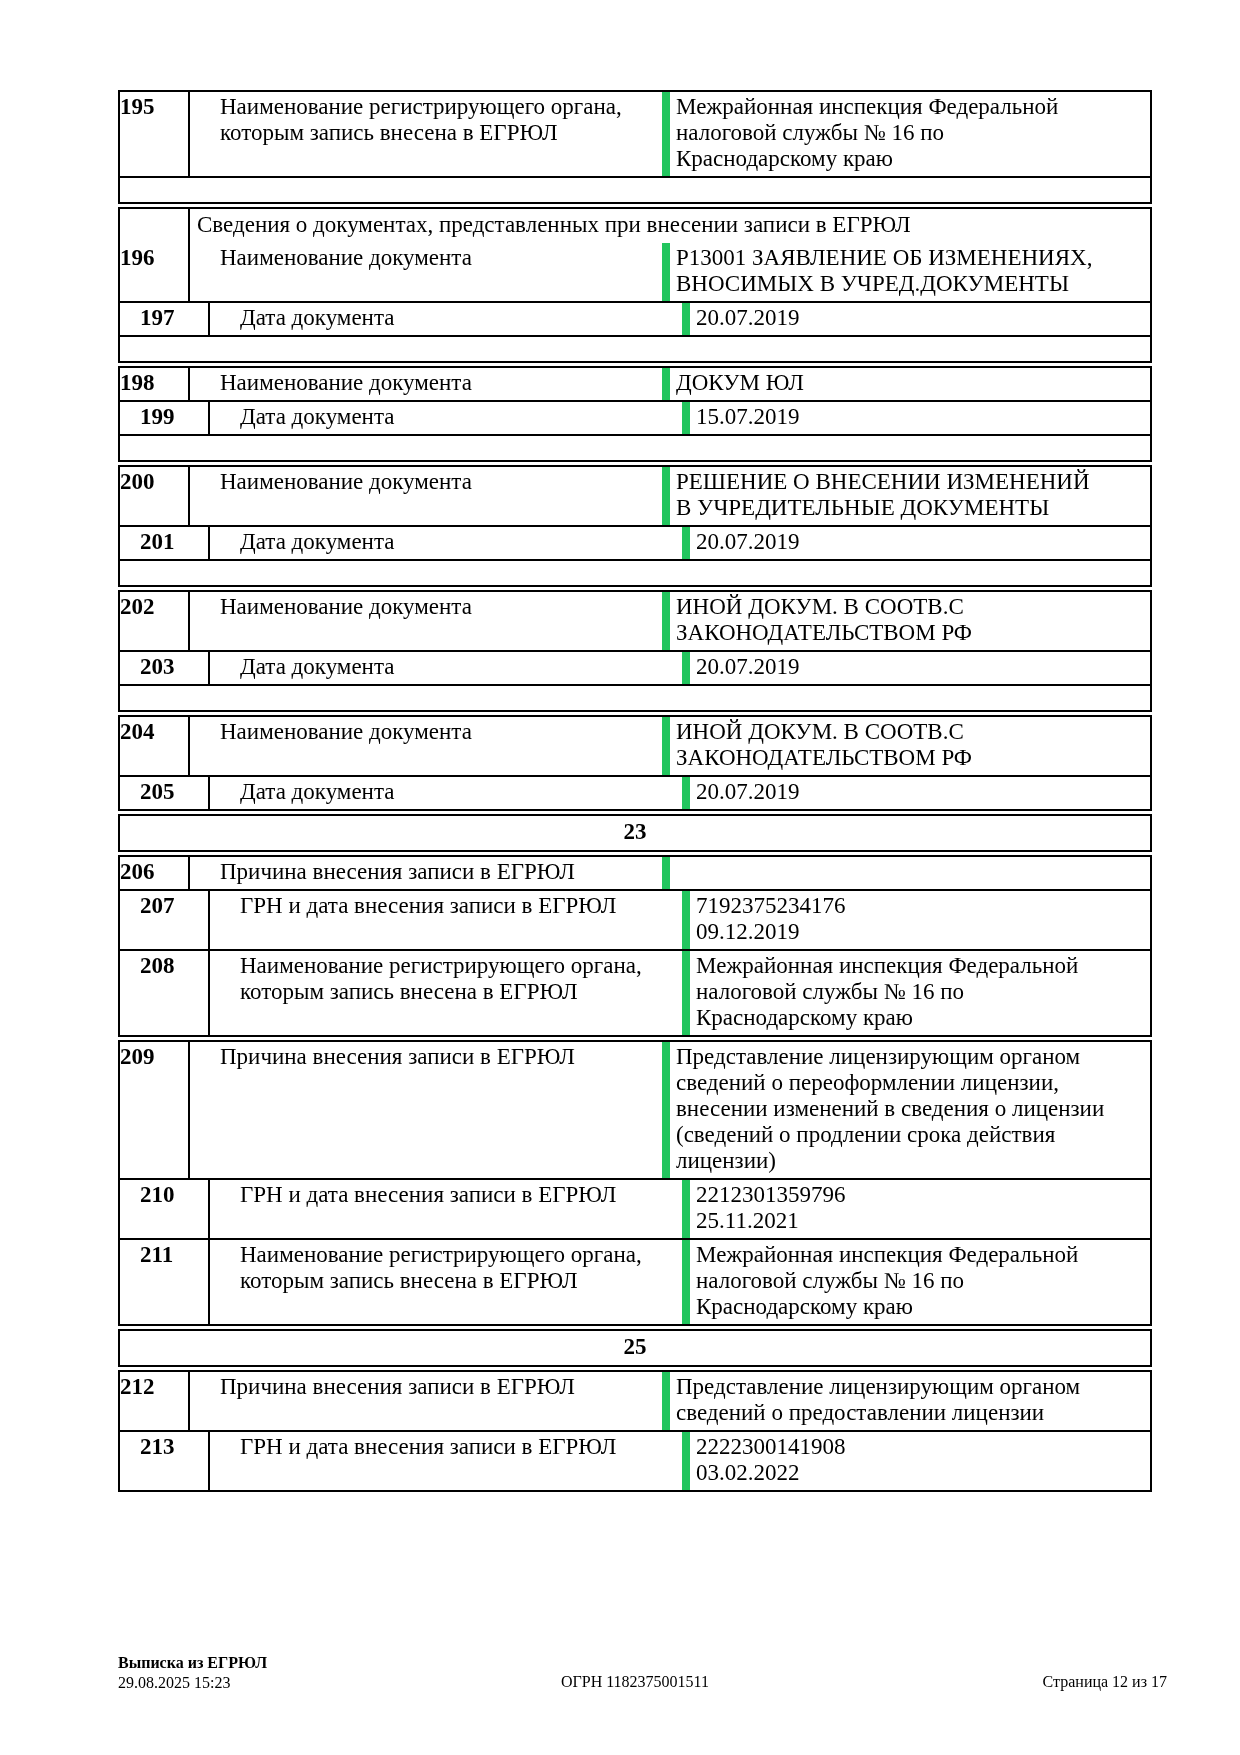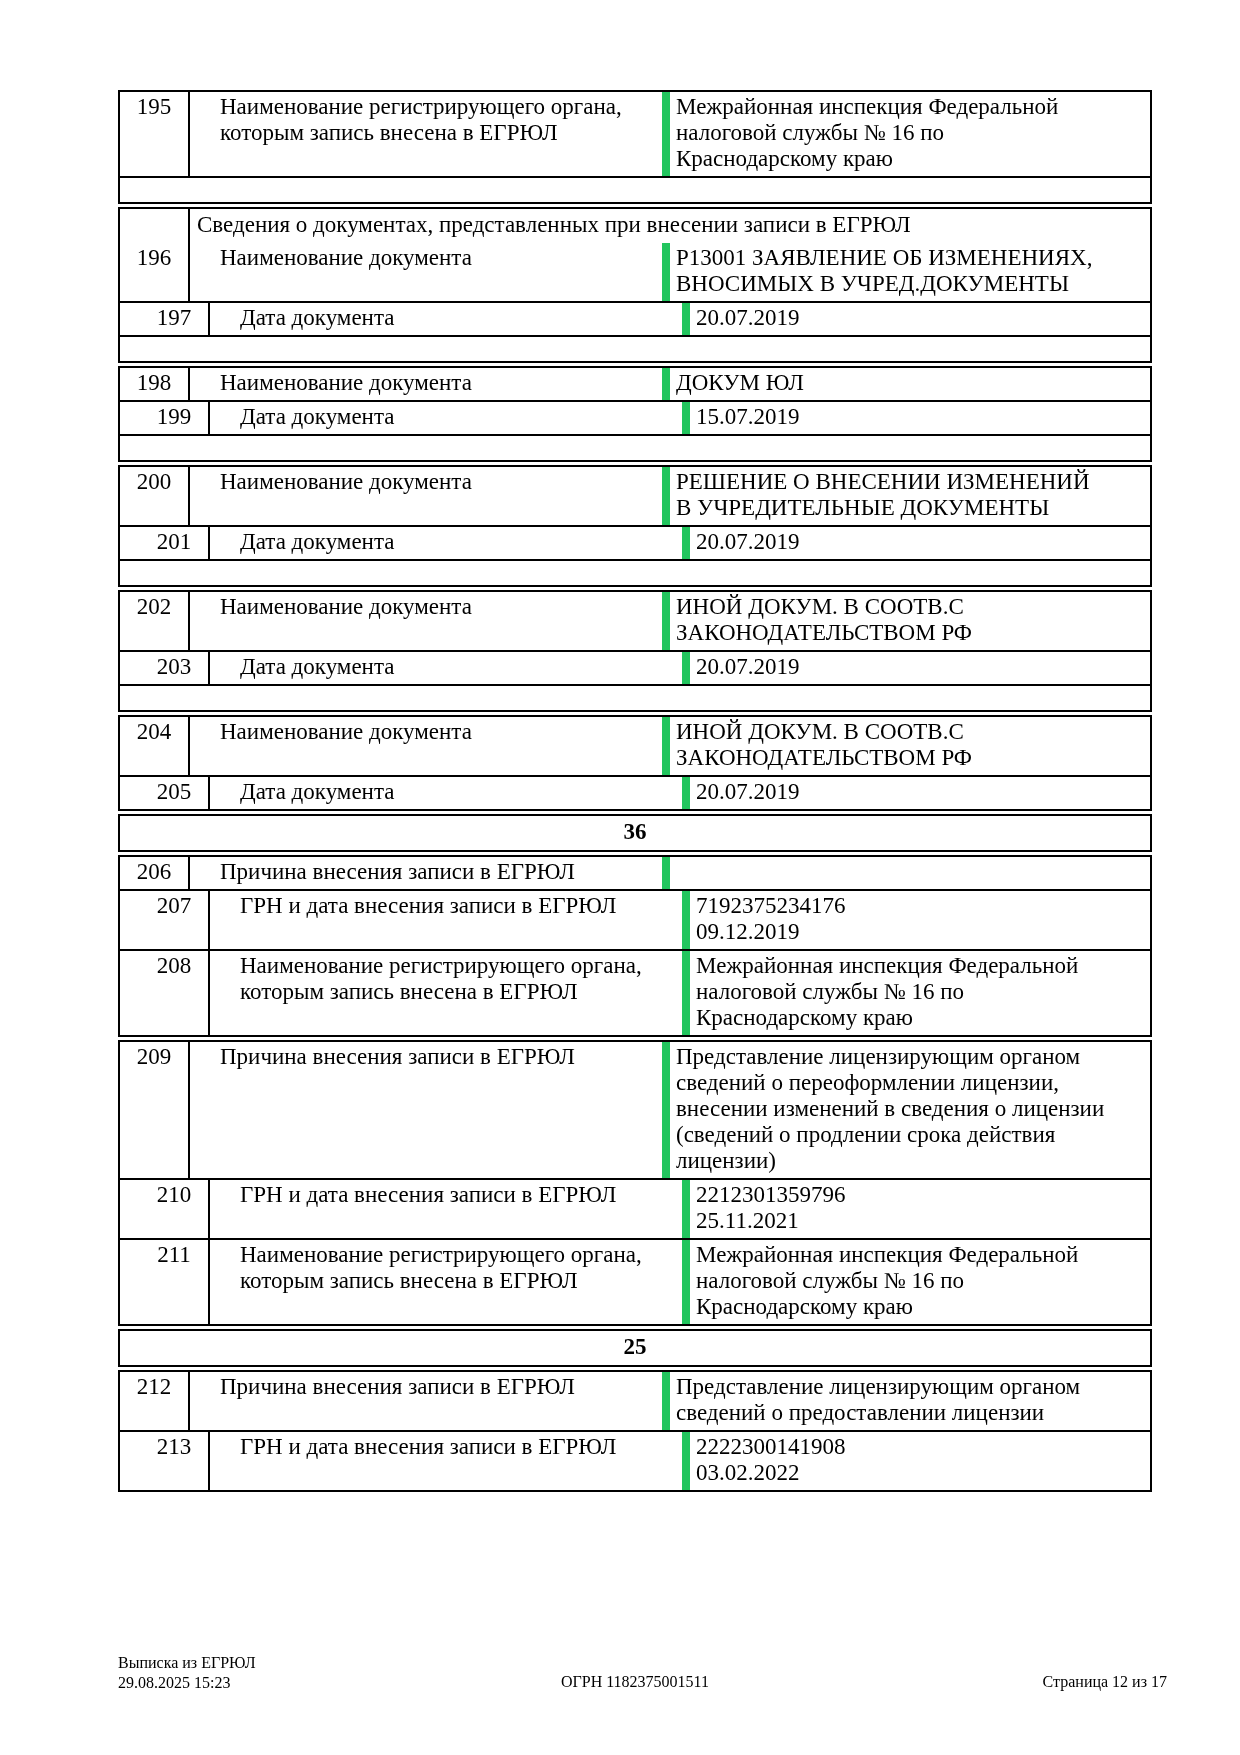--- a/index.html
+++ b/index.html
@@ -43,45 +43,45 @@
   .row-section { display: block; }
   .row-spacer { height: 24px; }
 
   .cell {
     font-size: 23px;
     line-height: 26px;
     box-sizing: border-box;
     padding: 2px 6px 4px 6px;
   }
   .cell-num {
-    text-align: center;
     border-right: 2px solid #000000;
     padding-left: 0;
     padding-right: 0;
+    font-weight: bold;
   }
   .cell-label { border-right: 8px solid #22c55e; padding-left: 7px; margin-left: 23px; }
   .cell-value { padding-left: 6px; }
   .cell-empty-num { border-right: 2px solid #000000; }
   .cell-title { padding: 3px 6px 5px 7px; }
   .cell-section {
     text-align: center;
     font-weight: bold;
     padding: 3px 0 5px 0;
   }
   .txt { white-space: pre-line; }
 
   
   .footer-left {
     position: absolute;
     left: 118px;
     top: 1653px;
     font-size: 16px;
     line-height: 20px;
   }
-  .footer-doc-type { font-weight: normal; }
+  .footer-doc-type { font-weight: bold; }
   .footer-center {
     position: absolute;
     left: 118px;
     width: 1034px;
     top: 1672px;
     text-align: center;
     font-size: 16px;
     line-height: 20px;
   }
   .footer-right {
@@ -221,21 +221,21 @@
           <div class="cell cell-num">205</div>
           <div class="cell cell-label">
             <div class="txt">Дата документа</div>
           </div>
           <div class="cell cell-value">
             <div class="txt">20.07.2019</div>
           </div>
         </div>
       </div>
       <div class="block">
-        <div class="row-section cell cell-section">36</div>
+        <div class="row-section cell cell-section">23</div>
       </div>
       <div class="block">
         <div class="row">
           <div class="cell cell-num">206</div>
           <div class="cell cell-label">
             <div class="txt">Причина внесения записи в ЕГРЮЛ</div>
           </div>
         </div>
         <div class="row">
           <div class="cell cell-num">207</div>

